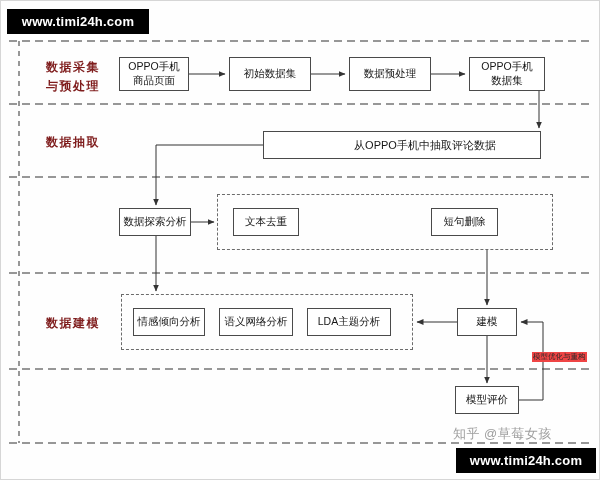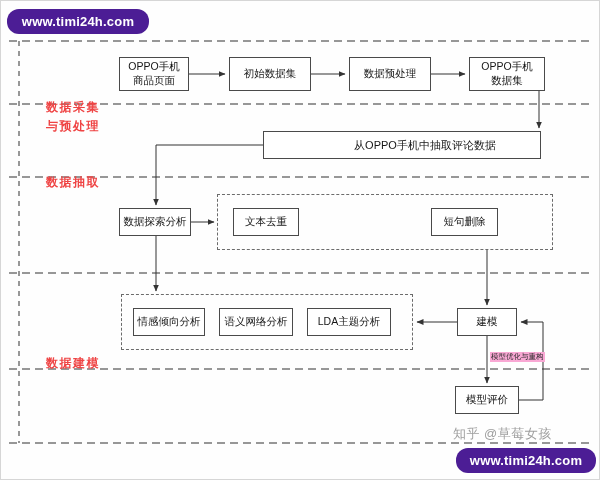--- a/index.html
+++ b/index.html
@@ -11,31 +11,30 @@
   .node {
     position:absolute; display:flex; align-items:center; justify-content:center;
     text-align:center; background:#fff; border:1px solid #4a4a4a; color:#161616;
     font-size:10.5px; line-height:1.3; white-space:pre-line; box-sizing:border-box;
     padding:1px 2px;
   }
   .node.wide { font-size:11px;padding-left:48px; }
   .dashed-box { position:absolute; border:1px dashed #6b6b6b; box-sizing:border-box; background:transparent; }
   .lane-label {
     position:absolute; left:28px; width:88px; text-align:center;
-    font-size:12px; font-weight:bold; color:#ef4444; letter-spacing:1.5px;
-    line-height:1.55; white-space:pre-line;margin-top:40px;
+    font-size:12px; font-weight:bold; color:#7f1d1d; letter-spacing:1.5px;
+    line-height:1.55; white-space:pre-line;
   }
   .opt-label {
-    position:absolute; font-size:7.5px; color:#2a2a2a; background:#f9a8d4; padding:0 1px;
+    position:absolute; font-size:7.5px; color:#2a2a2a; background:#ef4444; padding:0 1px;margin-left:42px;
   }
   .banner {
-    position:absolute; background:#4c1d95; color:#ffffff; font-weight:bold;
+    position:absolute; background:#000000; color:#ffffff; font-weight:bold;
     font-size:13px; display:flex; align-items:center; justify-content:center;
     letter-spacing:0.2px;
-    border-radius:12px;
   }
   .watermark { position:absolute; color:#9e9e9e; font-size:13px; letter-spacing:0.5px;margin-top:8px; }
 </style>
 </head>
 <body>
 
 <div class="stage">
 
   <svg class="wires" viewBox="0 0 600 480">
     <defs>

